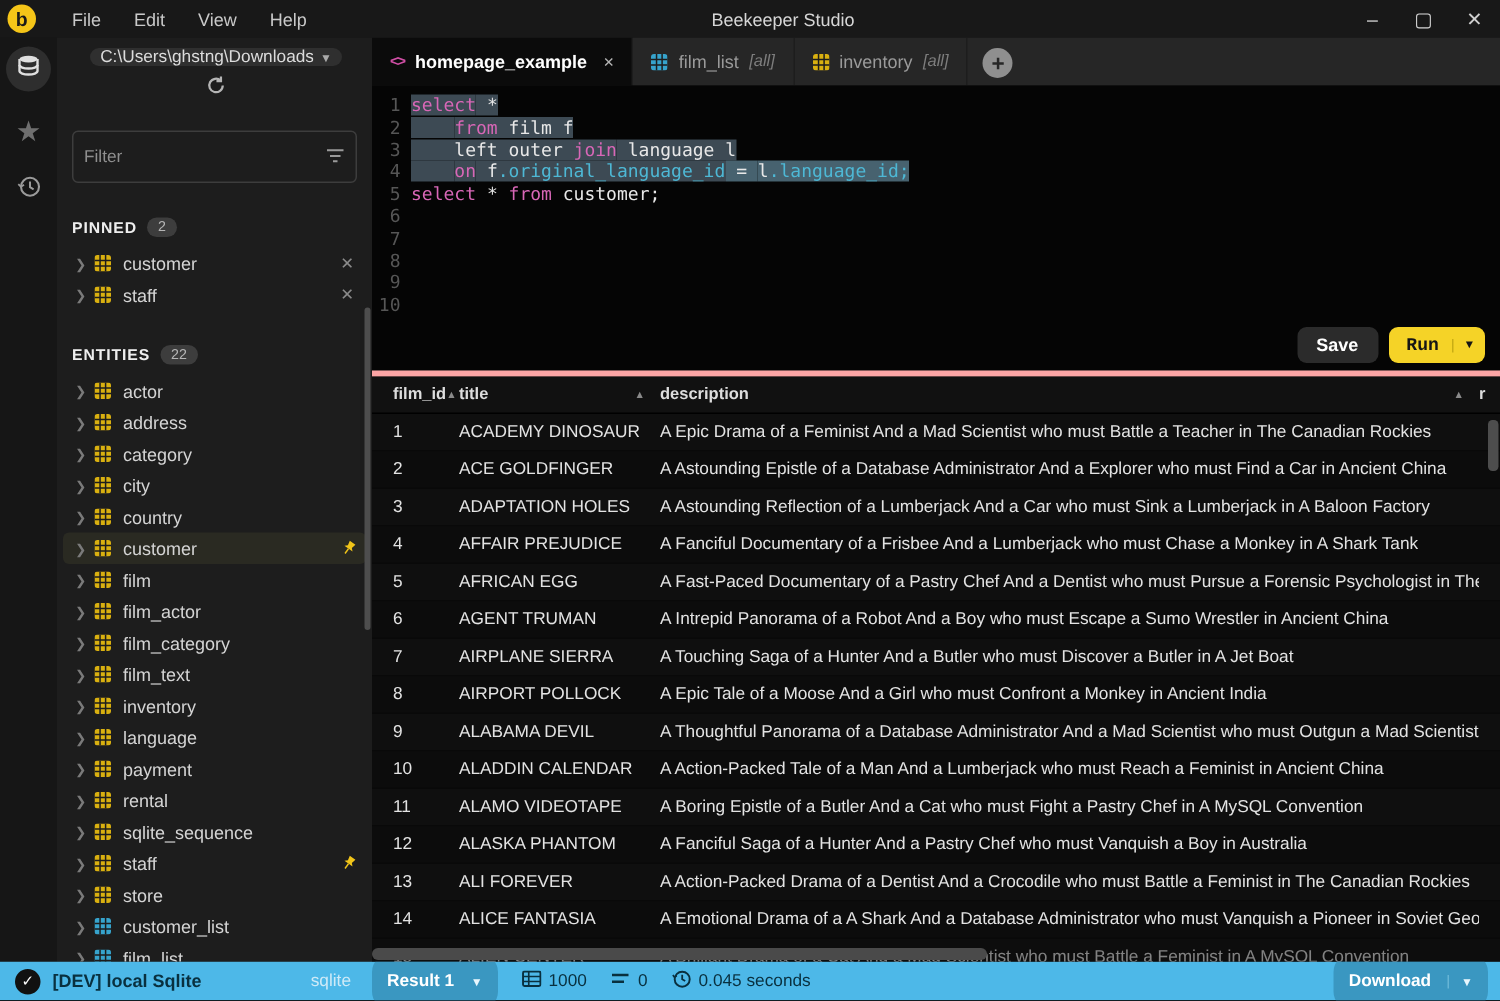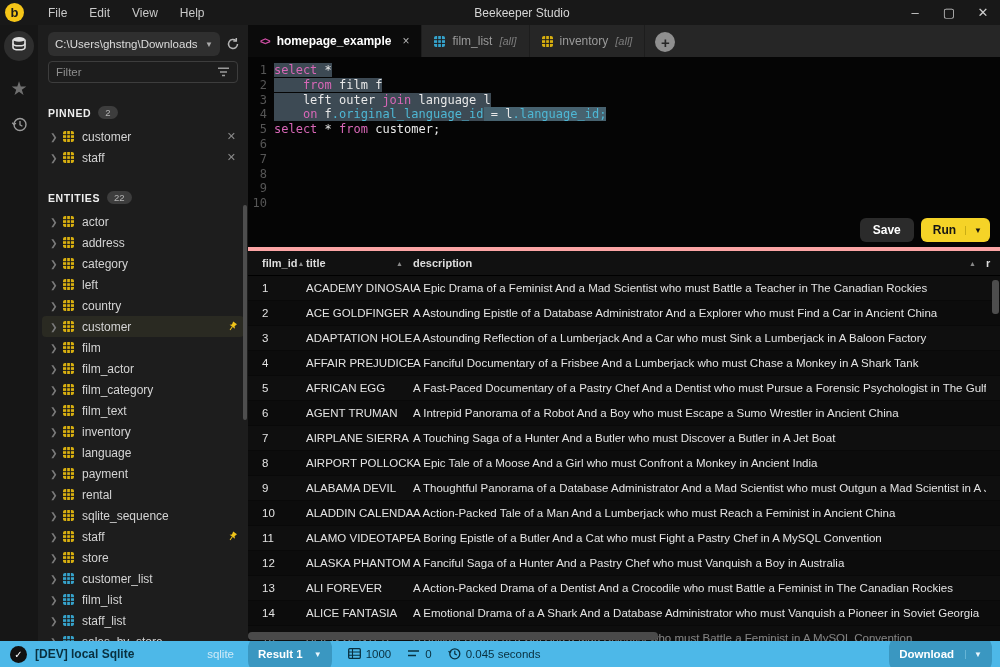--- a/index.html
+++ b/index.html
@@ -16,27 +16,27 @@
   .win-controls { margin-left:auto; display:flex; align-items:center; gap:0; z-index:2; }
   .win-btn { width:34px; height:25px; display:flex; align-items:center; justify-content:center; color:#cfcfcf; font-size:13px; }
 
   
   .body { display:flex; height:616px; }
   .rail { width:38px; background:#161616; display:flex; flex-direction:column; align-items:center; padding-top:6px; gap:18px; }
   .rail-db { width:30px; height:30px; border-radius:50%; background:#2e2e2e; display:flex; align-items:center; justify-content:center; }
   .rail-star { color:#6f6f6f; font-size:19px; line-height:1; }
   .sidebar { width:210px; background:#1d1d1d; position:relative; overflow:hidden; padding-top:7px; }
 
-  .conn-row { display:flex; align-items:center; gap:6px; padding:0 8px 0 10px; }
+  .conn-row { display:flex; align-items:center; gap:6px; padding:0 8px 0 10px;flex-direction:column; }
   .conn-select { flex:1; background:#2f2f2f; border-radius:6px; height:24px; display:flex; align-items:center; padding:0 7px; font-size:11.5px; color:#dcdcdc; min-width:0; }
   .conn-text { flex:1; white-space:nowrap; overflow:hidden; }
   .caret { font-size:8px; color:#aaa; margin-left:4px; }
   .refresh { color:#b5b5b5; display:flex; }
 
-  .filter-row { margin:5px 10px 0 10px; border:1px solid #3d3d3d; border-radius:4px; height:22px; display:flex; align-items:center; padding:0 7px; }
+  .filter-row { margin:23px 10px 0 10px; border:1px solid #3d3d3d; border-radius:4px; height:35px; display:flex; align-items:center; padding:0 7px; }
   .filter-input { flex:1; background:transparent; border:0; outline:none; color:#ddd; font-size:11.5px; font-family:"Liberation Sans",sans-serif; }
   .filter-input::placeholder { color:#8f8f8f; }
 
   .section-header { display:flex; align-items:center; gap:7px; padding:0 10px; font-size:10.5px; font-weight:bold; letter-spacing:.6px; color:#eee; }
   .sh-pinned { margin-top:23px; }
   .sh-entities { margin-top:23px; }
   .badge { background:#3d3d3d; color:#b5b5b5; font-weight:normal; letter-spacing:0; font-size:9.5px; border-radius:8px; padding:1px 7px; }
 
   .tree { margin-top:7px; }
   .tree-item { display:flex; align-items:center; height:21px; padding:0 10px 0 12px; font-size:12px; color:#d4d4d4; position:relative; }
@@ -62,31 +62,31 @@
   .editor { height:190px; background:#050505; position:relative; font-family:"DejaVu Sans Mono", monospace; font-size:12px; line-height:14.8px; padding-top:6px; }
   .ed-row { display:flex; }
   .gutter-num { width:26px; text-align:right; color:#565656; padding-right:7px; flex:none; }
   .code-line { white-space:pre; color:#e8e8e8; }
   .tok-kw { color:#d867b7; }
   .tok-id { color:#4eb8d5; }
   .sel { background:#3d4a54; }
   .sel2 { background:#47626f; }
   .ed-buttons { position:absolute; right:10px; bottom:5px; display:flex; gap:7px; }
   .btn-save { background:#2b2b2b; color:#fff; border:0; border-radius:6px; font-size:12px; font-weight:bold; padding:5px 13px; font-family:"Liberation Sans",sans-serif; }
-  .btn-run { background:#f5d327; color:#151515; border:0; border-radius:6px; font-size:12px; font-weight:bold; padding:5px 0 5px 12px; display:flex; align-items:center; font-family:Liberation Sans, sans-serif; }
+  .btn-run { background:#f5d327; color:#151515; border:0; border-radius:6px; font-size:12px; font-weight:bold; padding:5px 0 5px 12px; display:flex; align-items:center; font-family:Liberation Mono, monospace; }
   .run-caret { border-left:1px solid #c9ad14; margin-left:9px; padding:0 8px; font-size:8px; }
 
   
   .results { flex:1; background:#0d0d0d; position:relative; overflow:hidden; border-top:4px solid #fca5a5; }
   .rt-header { display:flex; height:25px; align-items:center; background:#111; border-bottom:1px solid #000; font-size:11px; font-weight:bold; color:#ddd; }
   .rt-rows .rt-row { display:flex; height:25px; align-items:center; font-size:11.5px; color:#e3e3e3; border-bottom:1px solid #090909; background:#0f0f0f; }
   .rt-rows .rt-row:nth-child(even) { background:#0c0c0c; }
   .rt-row.dim { opacity:.55; }
   .col-id { width:58px; padding-left:14px; flex:none; display:flex; align-items:center; }
-  .col-title { width:107px; flex:none; display:flex; align-items:center; white-space:nowrap; overflow:hidden; }
+  .col-title { width:134px; flex:none; display:flex; align-items:center; white-space:nowrap; overflow:hidden; }
   .col-desc { flex:1; display:flex; align-items:center; white-space:nowrap; overflow:hidden; min-width:0; }
   .col-rel { width:14px; flex:none; overflow:hidden; white-space:nowrap; }
   .sort-arrow { color:#8a8a8a; font-size:7px; margin-left:auto; margin-right:10px; }
   .rt-vscroll { position:absolute; right:1px; top:29px; width:7px; height:34px; background:#4d4d4d; border-radius:3px; }
   .rt-hscroll { position:absolute; left:0; bottom:1px; width:410px; height:8px; background:#4a4a4a; border-radius:4px; }
 
   
   .statusbar { height:26px; background:#4db8e8; display:flex; align-items:center; font-size:12px; color:#09303f; }
   .st-left { width:248px; flex:none; display:flex; align-items:center; padding:0 14px 0 10px; }
   .st-check { width:17px; height:17px; border-radius:50%; background:#111; color:#fff; font-size:10px; display:flex; align-items:center; justify-content:center; margin-right:8px; flex:none; }
@@ -225,21 +225,21 @@
             <span class="tw-label">category</span>
           </div>
           <div class="tree-item">
             <span class="tw-chevron">❯</span>
             <span class="tw-icon">
               <svg width="11" height="11" viewBox="0 0 11 11">
                 <rect width="11" height="11" rx="2" fill="#d9b010"></rect>
                 <path d="M3.7 0v11M7.4 0v11M0 3.7h11M0 7.4h11" stroke="#1d1d1d" stroke-width="1"></path>
               </svg>
             </span>
-            <span class="tw-label">left</span>
+            <span class="tw-label">city</span>
           </div>
           <div class="tree-item">
             <span class="tw-chevron">❯</span>
             <span class="tw-icon">
               <svg width="11" height="11" viewBox="0 0 11 11">
                 <rect width="11" height="11" rx="2" fill="#d9b010"></rect>
                 <path d="M3.7 0v11M7.4 0v11M0 3.7h11M0 7.4h11" stroke="#1d1d1d" stroke-width="1"></path>
               </svg>
             </span>
             <span class="tw-label">country</span>

